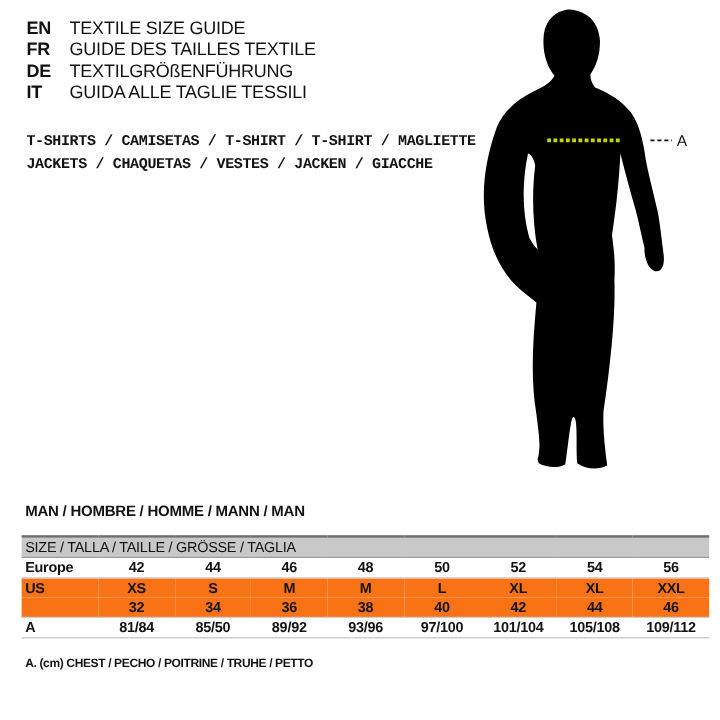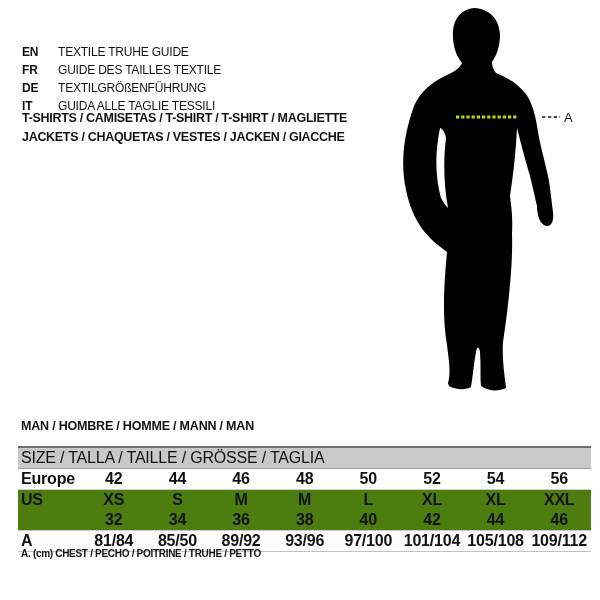--- a/index.html
+++ b/index.html
@@ -8,31 +8,31 @@
     position:relative;
     background:#ffffff;
     font-family:"Liberation Sans", sans-serif;
     color:#121212;
     overflow:hidden;
   }
 
   
   .lang-list {
     position:absolute; left:22px; top:15px;
-    font-size:12px; line-height:18px; letter-spacing:-0.2px;margin-top:28px;
+    font-size:15px; line-height:18px; letter-spacing:-0.2px;
   }
   .lang-row { display:flex; }
   .lang-code { width:36px; font-weight:bold; }
   .lang-label { white-space:nowrap; }
 
   
   .product-lines {
     position:absolute; left:22px; top:109px;
     font-size:12.5px; font-weight:bold; line-height:19px;
-    letter-spacing:-0.3px; white-space:nowrap;
+    letter-spacing:-0.3px; white-space:nowrap;font-family:Liberation Mono, monospace;
   }
 
   
   .figure-wrap { position:absolute; left:390px; top:0; width:210px; height:400px; }
   .figure-wrap svg { display:block; width:210px; height:400px; }
   .measure-label {
     font-size:13px;
     font-family:"Liberation Sans", sans-serif;
     fill:#111111;
   }
@@ -40,51 +40,51 @@
   
   .section-title {
     position:absolute; left:21px; top:419px;
     font-size:12.5px; font-weight:bold; letter-spacing:-0.2px; white-space:nowrap;
   }
 
   
   .table-wrap { position:absolute; left:18px; top:446px; width:573px; }
   table.size-table {
     width:573px; border-collapse:collapse; table-layout:fixed;
-    font-size:16px; letter-spacing:-0.2px;
+    font-size:12px; letter-spacing:-0.2px;
   }
   .size-table th.band {
     background:#c8c8c8;
     border-top:2px solid #6e6e6e;
     border-bottom:1px solid #9c9c9c;
     font-weight:normal; text-align:left;
     height:15px; padding:1px 0 1px 3px;
     white-space:nowrap;
   }
   .size-table td {
     height:16px; padding:1px 0; text-align:center; white-space:nowrap;font-weight:bold;
   }
   .size-table td.row-label { text-align:left; padding-left:3px; }
-  .size-table tr.striped { background:#4d7c0f; }
+  .size-table tr.striped { background:#f97316; }
   .size-table tr.b-light td { border-bottom:1px solid #cccccc; }
   .size-table tr.b-end td { border-bottom:1px solid #c2c2c2; }
 
   
   .footnote {
     position:absolute; left:21px; top:548px;
     font-size:10px; font-weight:bold; letter-spacing:-0.3px; white-space:nowrap;
   }
 </style>
 </head>
 <body>
 
 <div class="lang-list">
   <div class="lang-row">
     <span class="lang-code">EN</span>
-    <span class="lang-label">TEXTILE TRUHE GUIDE</span>
+    <span class="lang-label">TEXTILE SIZE GUIDE</span>
   </div>
   <div class="lang-row">
     <span class="lang-code">FR</span>
     <span class="lang-label">GUIDE DES TAILLES TEXTILE</span>
   </div>
   <div class="lang-row">
     <span class="lang-code">DE</span>
     <span class="lang-label">TEXTILGRÖßENFÜHRUNG</span>
   </div>
   <div class="lang-row">

